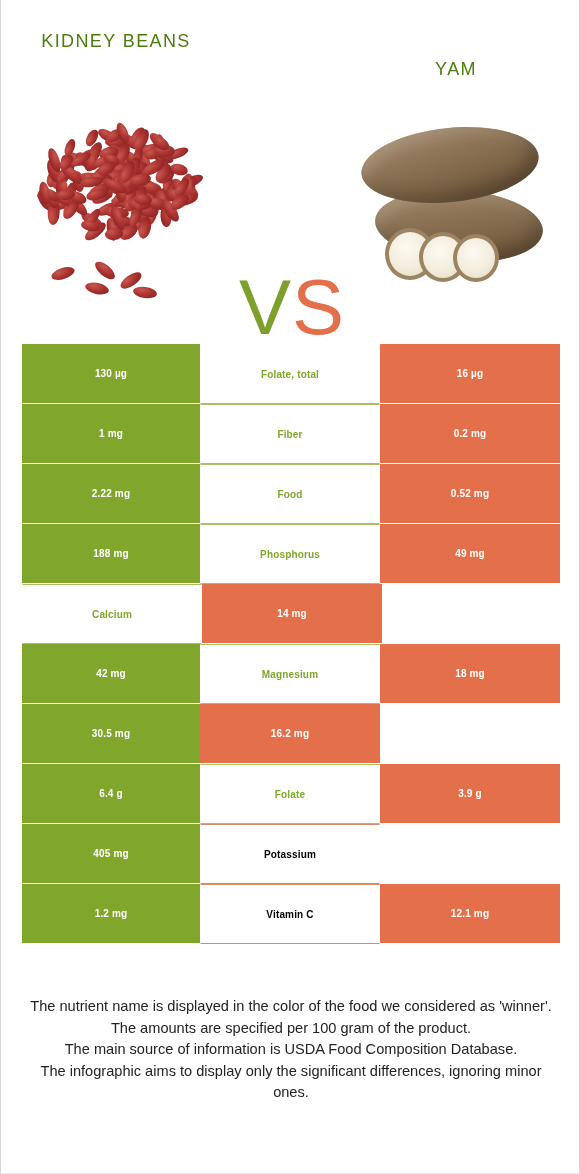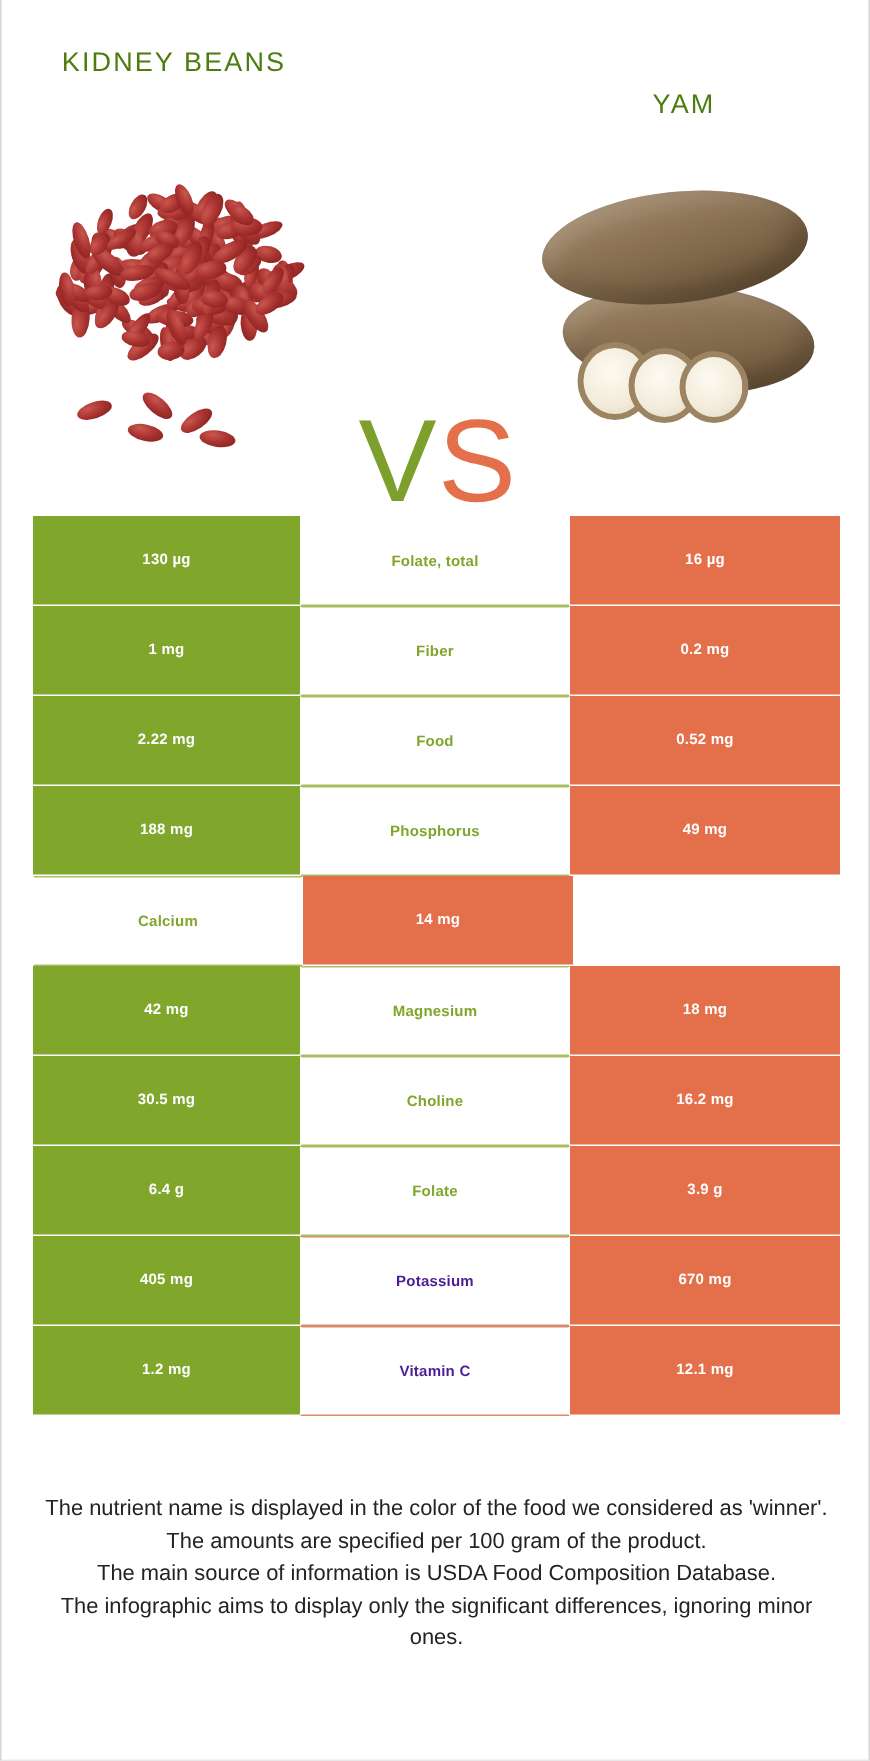--- a/index.html
+++ b/index.html
@@ -155,21 +155,21 @@
     background: #ffffff;
   }
   .cell-mid.win-green {
     color: #80a62c;
     border-top: 1px solid #a8c063;
     border-bottom: 1px solid #a8c063;
     border-left: 1px solid #ffffff;
     border-right: 1px solid #ffffff;
   }
   .cell-mid.win-orange {
-    color: #4c1d95;
+    color: #000000;
     border-top: 1px solid #d98c6c;
     border-bottom: 1px solid #d98c6c;
     border-left: 1px solid #ffffff;
     border-right: 1px solid #ffffff;
   }
   .row:first-child .cell-mid { border-top-color: transparent; }
 
   
   .footer {
     position: absolute;
@@ -391,32 +391,30 @@
         <div class="cell cell-mid win-green">Calcium</div>
         <div class="cell cell-right">14 mg</div>
       </div>
       <div class="row">
         <div class="cell cell-left">42 mg</div>
         <div class="cell cell-mid win-green">Magnesium</div>
         <div class="cell cell-right">18 mg</div>
       </div>
       <div class="row">
         <div class="cell cell-left">30.5 mg</div>
-        <div class="cell cell-mid win-green">Choline</div>
         <div class="cell cell-right">16.2 mg</div>
       </div>
       <div class="row">
         <div class="cell cell-left">6.4 g</div>
         <div class="cell cell-mid win-green">Folate</div>
         <div class="cell cell-right">3.9 g</div>
       </div>
       <div class="row">
         <div class="cell cell-left">405 mg</div>
         <div class="cell cell-mid win-orange">Potassium</div>
-        <div class="cell cell-right">670 mg</div>
       </div>
       <div class="row">
         <div class="cell cell-left">1.2 mg</div>
         <div class="cell cell-mid win-orange">Vitamin C</div>
         <div class="cell cell-right">12.1 mg</div>
       </div>
     </div>
 
   <div class="footer" id="footer-notes">
       <p>The nutrient name is displayed in the color of the food we considered as 'winner'.</p>

